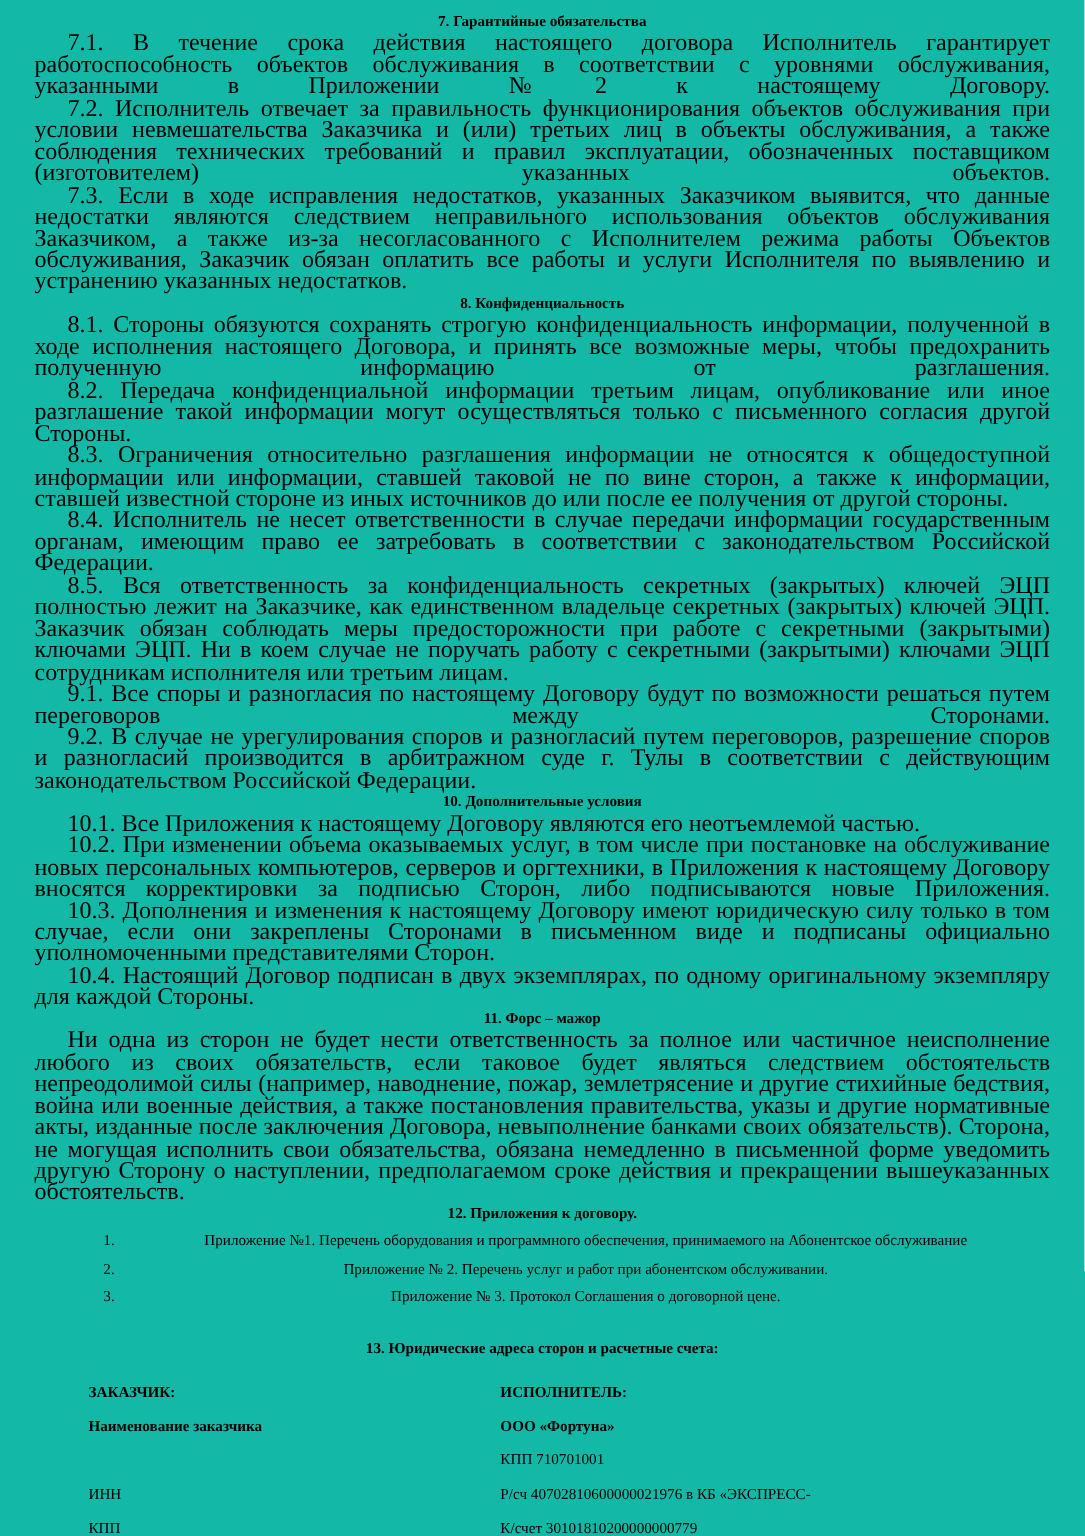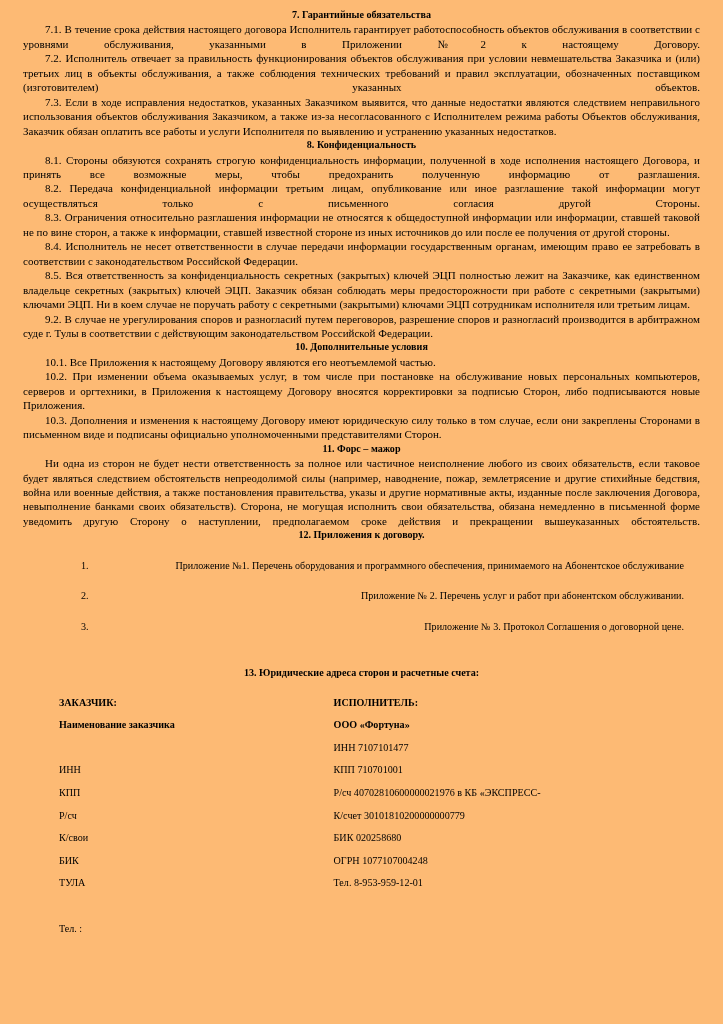--- a/index.html
+++ b/index.html
@@ -10,21 +10,21 @@
   }
   body {
     font-family: "Liberation Serif", "DejaVu Serif", serif;
     color: #000000;
   }
   .page {
     position: relative;
     width: 723px;
     height: 1024px;
     margin: 0 auto;
-    background: #fdba74;
+    background: #14b8a6;
     overflow: hidden;
     box-sizing: border-box;
     padding: 8px 23px 0 23px;
   }
   .doc {
     width: 677px;
     font-size: 10.1px;
     line-height: 14.45px;
   }
   h2.section-title {
@@ -34,39 +34,39 @@
     text-align: center;
     margin: 0;
     padding: 0;
   }
   p.para {
     margin: 0;
     padding: 0;
     text-align: justify;
     text-justify: inter-word;
     text-indent: 22px;
-    font-size: 11px;
+    font-size: 16px;
     line-height: 14.45px;
     hyphens: none;
   }
   
   p.para.stretch {
     text-align-last: justify;
   }
   ol.annex-list {
     margin: 0;
     padding: 0 0 0 52px;
     list-style-type: decimal;
     font-size: 10.1px;
     line-height: 14.45px;
   }
   ol.annex-list li {
-    margin: 16px;
+    margin: 4px;
     padding: 0 0 0 6px;
-    text-align: right;
+    text-align: center;
   }
   .gap-sm { height: 11px; }
   .gap-md { height: 16px; }
 
   
   .requisites {
     display: flex;
     width: 677px;
     margin-top: 0;
   }
@@ -101,26 +101,28 @@
     <p class="para stretch">7.2. Исполнитель отвечает  за  правильность функционирования объектов обслуживания при условии  невмешательства Заказчика  и  (или) третьих лиц в объекты обслуживания, а также соблюдения технических требований и правил эксплуатации,   обозначенных   поставщиком (изготовителем)   указанных объектов.</p>
     <p class="para">7.3.   Если в ходе исправления недостатков, указанных Заказчиком  выявится,  что данные недостатки являются следствием неправильного использования   объектов   обслуживания Заказчиком, а также из-за несогласованного с Исполнителем  режима  работы  Объектов обслуживания, Заказчик обязан  оплатить все работы и услуги Исполнителя по выявлению и устранению указанных недостатков.</p>
 
     <h2 class="section-title">8. Конфиденциальность</h2>
     <p class="para stretch">8.1.   Стороны  обязуются  сохранять  строгую конфиденциальность информации, полученной в ходе исполнения настоящего Договора,  и принять  все  возможные  меры,  чтобы предохранить  полученную  информацию  от разглашения.</p>
     <p class="para stretch">8.2.   Передача конфиденциальной информации третьим  лицам,  опубликование  или  иное разглашение такой информации могут осуществляться только с письменного согласия другой Стороны.</p>
     <p class="para">8.3. Ограничения относительно  разглашения информации  не  относятся  к  общедоступной информации или информации, ставшей таковой не по  вине сторон,  а также  к информации, ставшей известной стороне из иных источников до или после ее получения от другой стороны.</p>
     <p class="para">8.4. Исполнитель  не  несет ответственности  в случае передачи информации государственным органам,  имеющим  право ее  затребовать  в соответствии  с  законодательством  Российской Федерации.</p>
     <p class="para">8.5. Вся  ответственность за конфиденциальность секретных (закрытых) ключей ЭЦП полностью лежит на Заказчике, как единственном владельце секретных (закрытых) ключей ЭЦП. Заказчик обязан соблюдать меры предосторожности при работе с секретными (закрытыми) ключами ЭЦП. Ни в коем случае не поручать работу с секретными (закрытыми) ключами ЭЦП сотрудникам исполнителя или третьим лицам.</p>
 
+    <p class="para stretch">9.1. Все споры и разногласия по настоящему Договору будут по возможности решаться путем переговоров между Сторонами.</p>
     <p class="para">9.2. В случае не урегулирования споров и разногласий путем переговоров, разрешение споров и разногласий производится в арбитражном суде г. Тулы в соответствии с действующим законодательством Российской Федерации.</p>
 
     <h2 class="section-title">10. Дополнительные условия</h2>
     <p class="para">10.1. Все Приложения к настоящему Договору являются его неотъемлемой частью.</p>
     <p class="para stretch">10.2. При изменении объема оказываемых услуг, в том числе при постановке на обслуживание новых персональных компьютеров, серверов и оргтехники, в Приложения к настоящему Договору вносятся корректировки за подписью Сторон, либо подписываются новые Приложения.</p>
     <p class="para">10.3. Дополнения и изменения к настоящему Договору имеют юридическую силу только в том случае, если они закреплены Сторонами в письменном виде и подписаны официально уполномоченными представителями Сторон.</p>
+    <p class="para">10.4. Настоящий Договор подписан в двух экземплярах, по одному оригинальному экземпляру для каждой Стороны.</p>
 
     <h2 class="section-title">11. Форс – мажор</h2>
     <p class="para stretch">Ни одна из сторон не будет нести ответственность за полное или частичное неисполнение любого из своих обязательств, если таковое будет являться следствием обстоятельств непреодолимой силы (например, наводнение, пожар, землетрясение и другие стихийные бедствия, война или военные действия, а также постановления правительства, указы и другие нормативные акты, изданные после заключения Договора, невыполнение банками своих обязательств). Сторона, не могущая исполнить свои обязательства, обязана немедленно в письменной форме уведомить другую Сторону о наступлении, предполагаемом сроке действия и прекращении вышеуказанных обстоятельств.</p>
 
     <h2 class="section-title">12. Приложения к договору.</h2>
     <ol class="annex-list">
       <li>Приложение №1. Перечень оборудования и программного обеспечения, принимаемого на Абонентское обслуживание</li>
       <li>Приложение № 2. Перечень услуг и работ при абонентском обслуживании.</li>
       <li>Приложение № 3. Протокол Соглашения о договорной цене.</li>
     </ol>
@@ -143,21 +145,20 @@
         <div class="req-line">К/свои</div>
         <div class="req-line">БИК</div>
         <div class="req-line">ТУЛА</div>
         <div class="req-tel-gap"></div>
         <div class="req-line">Тел. :</div>
       </div>
 
       <div class="req-col right">
         <div class="req-head">ИСПОЛНИТЕЛЬ:</div>
         <div class="req-name">ООО «Фортуна»</div>
-        <div class="req-line">ИНН 7107101477</div>
         <div class="req-line">КПП 710701001</div>
         <div class="req-line">Р/сч  40702810600000021976 в КБ «ЭКСПРЕСС-</div>
         <div class="req-line">К/счет 30101810200000000779</div>
         <div class="req-line">БИК 020258680</div>
         <div class="req-line">ОГРН 1077107004248</div>
         <div class="req-line">Тел. 8-953-959-12-01</div>
       </div>
 
     </div>
 

